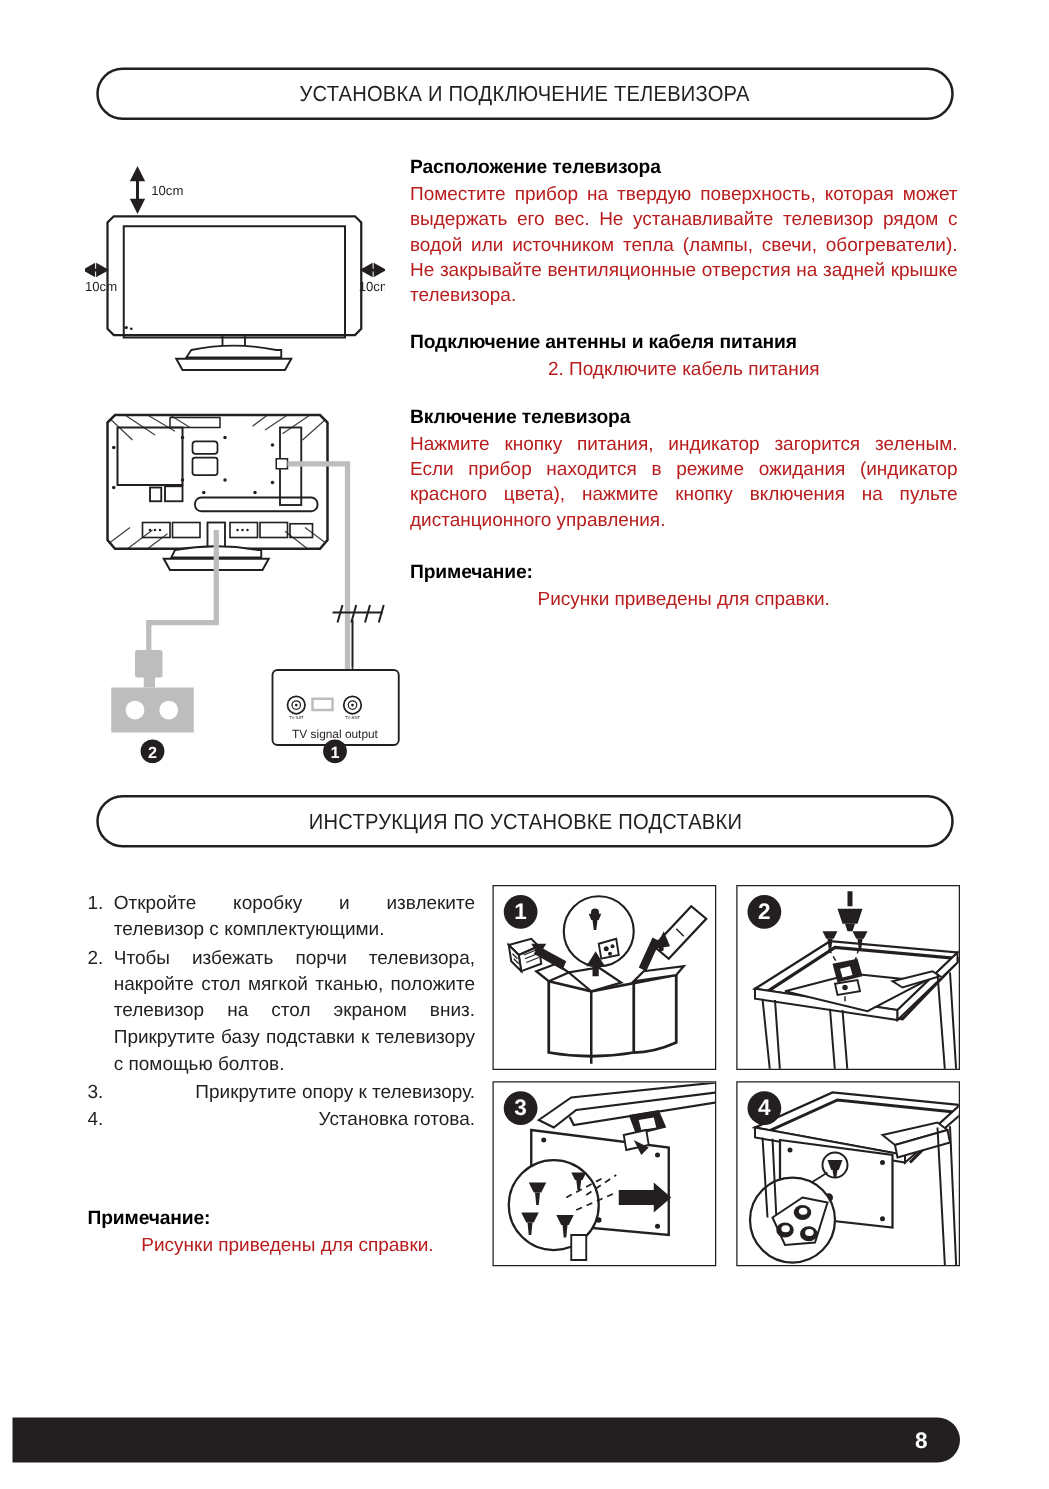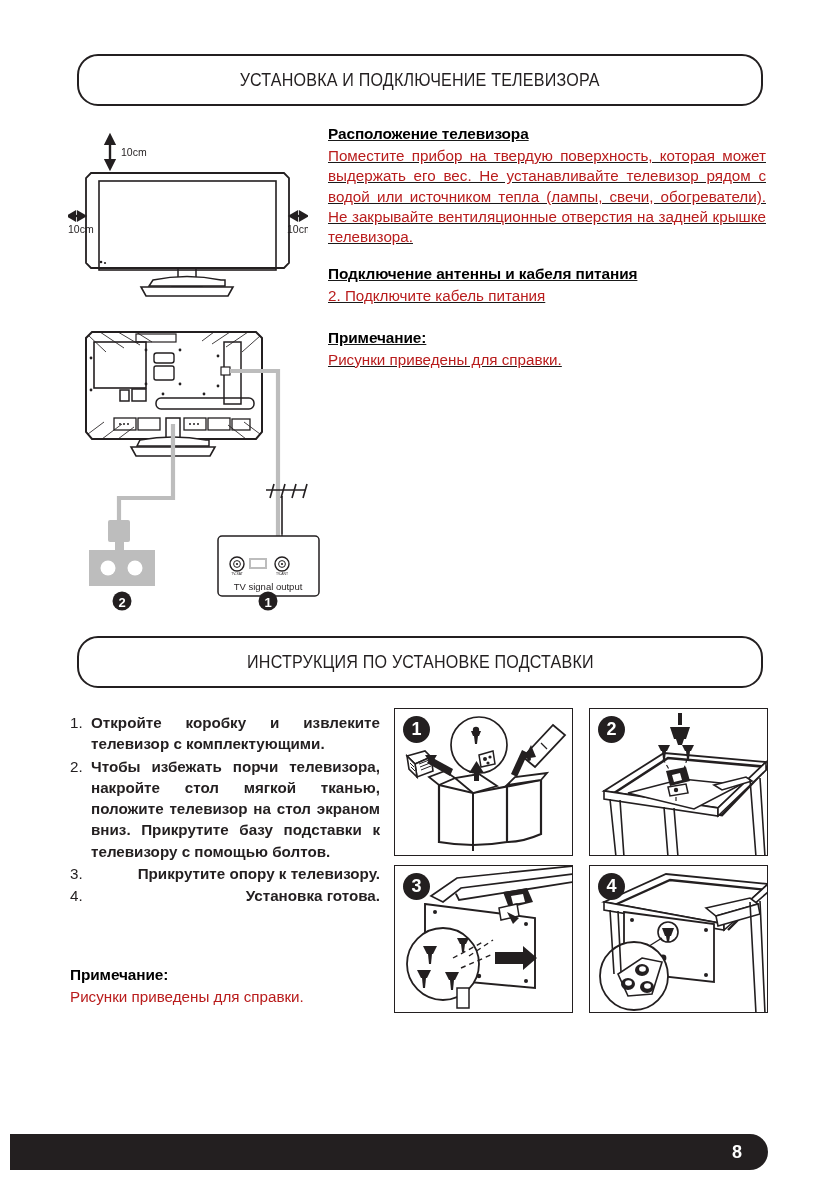--- a/index.html
+++ b/index.html
@@ -12,21 +12,21 @@
     font-family: "Liberation Sans", "DejaVu Sans", sans-serif;
     color: #1a1a1a;
     overflow: hidden;
   }
   .page { position: absolute; inset: 0; }
 
   
   .section-pill {
     position: absolute;
     left: 77px; width: 686px;
-    height: 52px;
+    height: 42px;
     border: 2.2px solid #231f20;
     border-radius: 21px;
     box-sizing: border-box;
     display: flex; align-items: center; justify-content: center; text-align: right;
   }
   .section-pill .pill-text {
     font-size: 17.5px;
     letter-spacing: 0.2px;
     color: #231f20;
     white-space: nowrap;
@@ -34,39 +34,38 @@
     transform: scaleX(0.92);
   }
   #pill-1 { top: 54px; }
   #pill-2 { top: 636px; }
 
   
   .text-col {
     position: absolute;
     left: 328px; width: 438px;
     top: 125px;
-    text-decoration: underline;
   }
   .blk { margin-bottom: 13px; }
   .h-bold {
     font-weight: bold;
     font-size: 15.4px;
     color: #000;
     margin: 0 0 3px 0;
     letter-spacing: -0.1px;
   }
   .p-body {
     font-size: 15.2px;
     line-height: 1.335;
     margin: 0;
     color: #b91c1c;
     text-align: justify;
     text-justify: inter-word;
   }
-  .p-body.nojust { text-align: left; }
+  .p-body.nojust { text-align: center; }
 
   
   .diagram-front {
     position: absolute;
     left: 68px; top: 130px;
     width: 240px; height: 175px;
   }
   .diagram-back {
     position: absolute;
     left: 78px; top: 312px;
@@ -88,21 +87,20 @@
   }
   .step .num {
     flex: 0 0 auto;
     width: 21px;
     text-align: left;
   }
   .step .txt {
     flex: 1 1 auto;
     text-align: justify;
     text-justify: inter-word;
-    font-weight: bold;
   }
   .step .txt.nojust { text-align: right; }
 
   .note-block {
     position: absolute;
     left: 70px; top: 966px;
     width: 320px;
   }
   .note-block .h-bold { font-size: 15.4px; }
   .note-block .p-body { font-size: 15.2px; }
@@ -333,20 +331,24 @@
     <div class="blk">
       <p class="h-bold">Расположение телевизора</p>
       <p class="p-body">Поместите прибор на твердую поверхность, которая может выдержать его вес. Не устанавливайте телевизор рядом с водой или источником тепла (лампы, свечи, обогреватели). Не закрывайте вентиляционные отверстия на задней крышке телевизора.</p>
     </div>
 
     <div class="blk" style="margin-top:18px;">
       <p class="h-bold">Подключение антенны и кабеля питания</p>
       <p class="p-body nojust">2. Подключите кабель питания</p>
     </div>
 
+    <div class="blk" style="margin-top:18px;">
+      <p class="h-bold">Включение телевизора</p>
+      <p class="p-body">Нажмите кнопку питания, индикатор загорится зеленым. Если прибор находится в режиме ожидания (индикатор красного цвета), нажмите кнопку включения на пульте дистанционного управления.</p>
+    </div>
 
     <div class="blk" style="margin-top:22px;">
       <p class="h-bold">Примечание:</p>
       <p class="p-body nojust">Рисунки приведены для справки.</p>
     </div>
 
   </div>
 
   <div class="section-pill" id="pill-2">
     <span class="pill-text">ИНСТРУКЦИЯ ПО УСТАНОВКЕ ПОДСТАВКИ</span>

